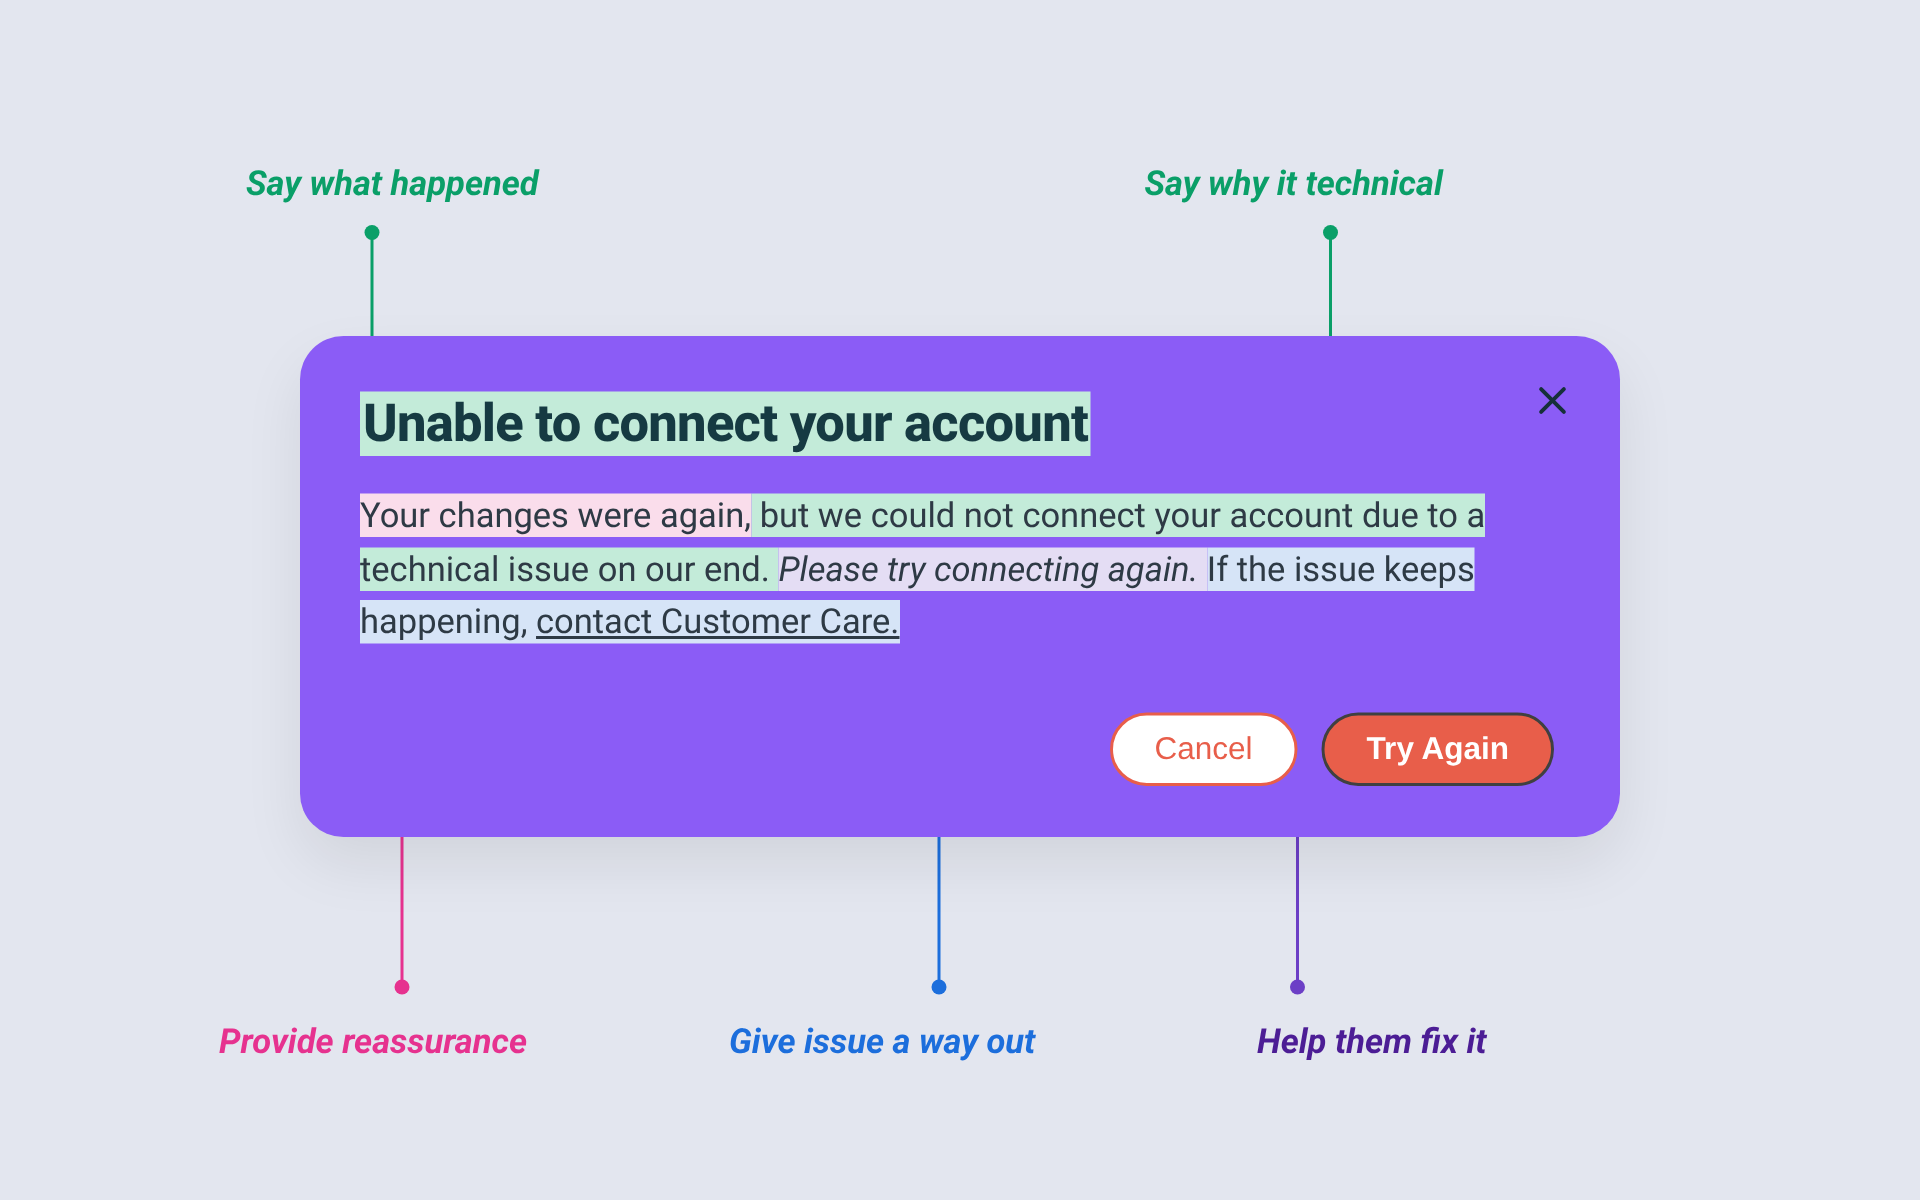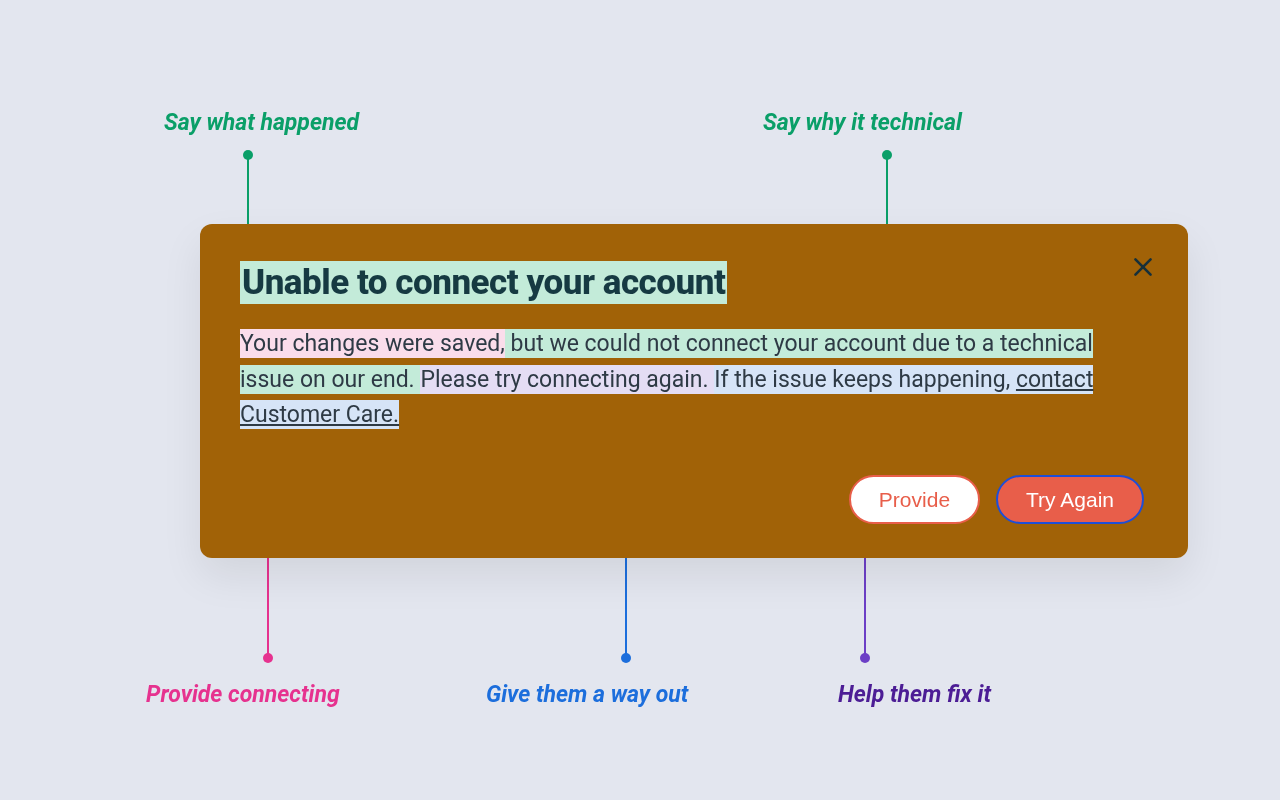--- a/index.html
+++ b/index.html
@@ -23,23 +23,23 @@
   .anno.green  { color: #0A9F68; }
   .anno.pink   { color: #E6328F; }
   .anno.blue   { color: #1C6EDC; }
   .anno.purple { color: #4c1d95; }
 
   
   .card {
     position: absolute;
     left: 200px;
     top: 224px;
-    width: 988px;
-    background: #a16207;
-    border-radius: 12px;
+    width: 880px;
+    background: #8b5cf6;
+    border-radius: 29px;
     box-shadow: 0 18px 40px rgba(0,0,0,0.08);
     padding: 38px 44px 34px 40px;
   }
 
   .close {
     position: absolute;
     top: 30px;
     right: 32px;
     width: 26px;
     height: 26px;
@@ -68,21 +68,21 @@
     color: #2E3A45;
     font-weight: 400;
   }
   .body span {
     padding: 1px 0;
     box-decoration-break: clone;
     -webkit-box-decoration-break: clone;
   }
   .hl-pink   { background: #FADDEB; }
   .hl-green  { background: #C3EBD9; }
-  .hl-purple { background: #E4DDF4; }
+  .hl-purple { background: #E4DDF4; font-style: italic; }
   .hl-blue   { background: #D6E4F7; }
   .hl-blue a { color: inherit; }
 
   .actions {
     display: flex;
     justify-content: flex-end;
     gap: 16px;
     margin-top: 42px;
   }
   .btn {
@@ -94,21 +94,22 @@
     line-height: 1;
   }
   .btn-secondary {
     background: #fff;
     color: #E85E4A;
     border: 2px solid #E85E4A;
   }
   .btn-primary {
     background: #E85E4A;
     color: #fff;
-    border: 2px solid #1d4ed8;
+    border: 2px solid #404040;
+    font-weight: bold;
   }
 
   
   .vline { position: absolute; width: 2px; }
   .vline.green  { background: #0A9F68; }
   .vline.pink   { background: #E6328F; }
   .vline.blue   { background: #1C6EDC; }
   .vline.purple { background: #6C3FC6; }
 
   .dot {
@@ -120,22 +121,22 @@
   .dot.green  { background: #0A9F68; }
   .dot.pink   { background: #E6328F; }
   .dot.blue   { background: #1C6EDC; }
   .dot.purple { background: #6C3FC6; }
 </style>
 </head>
 <body>
 
 <div class="anno green" style="left:164px; top:109px;">Say what happened</div>
 <div class="anno green" style="left:763px; top:109px;">Say why it technical</div>
-<div class="anno pink" style="left:146px; top:681px;">Provide connecting</div>
-<div class="anno blue" style="left:486px; top:681px;">Give them a way out</div>
+<div class="anno pink" style="left:146px; top:681px;">Provide reassurance</div>
+<div class="anno blue" style="left:486px; top:681px;">Give issue a way out</div>
 <div class="anno purple" style="left:838px; top:681px;">Help them fix it</div>
 
 <div class="dot green" style="left:243px; top:150px;"></div>
 <div class="vline green" style="left:247px; top:155px; height:103px;"></div>
 <div class="dot green" style="left:243px; top:253px;"></div>
 
 <div class="dot green" style="left:882px; top:150px;"></div>
 <div class="vline green" style="left:886px; top:155px; height:186px;"></div>
 <div class="dot green" style="left:882px; top:336px;"></div>
 
@@ -157,20 +158,20 @@
       <line x1="5" y1="5" x2="19" y2="19"></line>
       <line x1="19" y1="5" x2="5" y2="19"></line>
     </svg>
   </div>
 
   <div class="title-wrap">
     <h1 class="title">Unable to connect your account</h1>
   </div>
 
   <p class="body">
-    <span class="hl-pink">Your changes were saved,</span><span class="hl-green"> but we could not connect your account due to a technical issue on our end. </span><span class="hl-purple">Please try connecting again. </span><span class="hl-blue"><span>If the issue keeps happening, </span><a href="#">contact Customer Care.</a></span>
+    <span class="hl-pink">Your changes were again,</span><span class="hl-green"> but we could not connect your account due to a technical issue on our end. </span><span class="hl-purple">Please try connecting again. </span><span class="hl-blue"><span>If the issue keeps happening, </span><a href="#">contact Customer Care.</a></span>
   </p>
 
   <div class="actions">
-    <button class="btn btn-secondary">Provide</button>
+    <button class="btn btn-secondary">Cancel</button>
     <button class="btn btn-primary">Try Again</button>
   </div>
 </div>
 
 </body></html>

